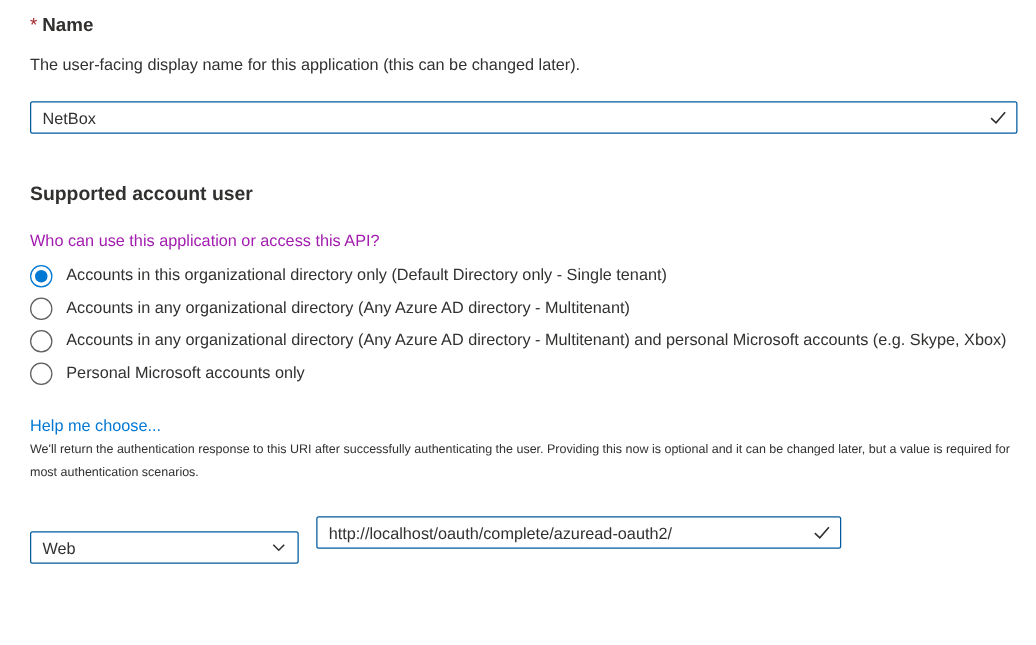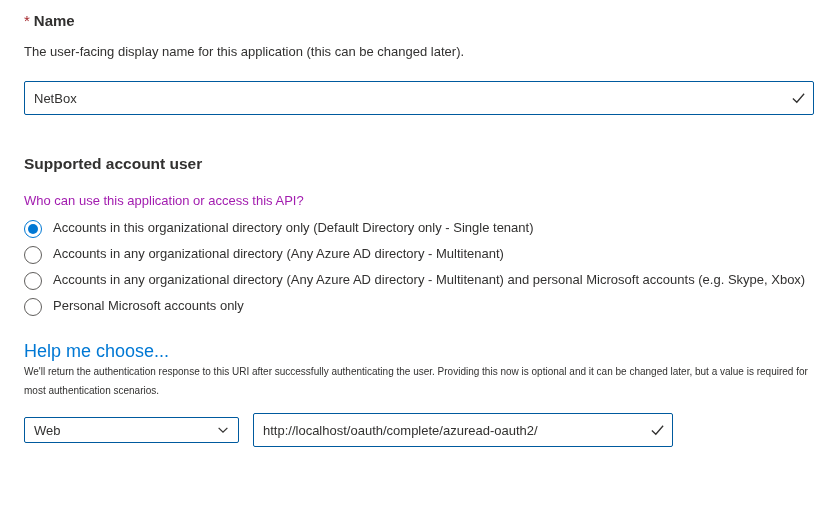--- a/index.html
+++ b/index.html
@@ -39,21 +39,21 @@
     font-weight: 600;
     color: #323130;
   }
 
   
   .input-wrap {
     position: relative;
   }
   .text-input {
     width: 100%;
-    height: 34px;
+    height: 26px;
     border: 1px solid #005a9e;
     border-radius: 2px;
     font-family: "Liberation Sans", "DejaVu Sans", sans-serif;
     font-size: 13px;
     color: #323130;
     padding: 0 30px 0 9px;
     outline: none;
     background: #fff;
   }
   .check-icon {
@@ -99,21 +99,21 @@
     border-radius: 50%;
     background: #0078d4;
   }
   .radio-label {
     font-size: 13px;
     color: #323130;
   }
   .help-link {
     display: inline-block;
     margin-top: 17px;
-    font-size: 18px;
+    font-size: 13px;
     color: #0078d4;
     text-decoration: none;
     cursor: pointer;
   }
 
   
   .redirect-section .section-heading { margin-top: 44px; margin-bottom: 17px; }
   .redirect-desc {
     font-size: 10px;
     line-height: 19px;
@@ -132,20 +132,21 @@
     border: 1px solid #005a9e;
     border-radius: 2px;
     background: #fff;
     display: flex;
     align-items: center;
     justify-content: space-between;
     padding: 0 8px 0 9px;
     font-size: 13px;
     color: #323130;
     cursor: pointer;
+    margin-top: 24px;
   }
   .uri-wrap {
     position: relative;
     width: 420px;
   }
 </style>
 </head>
 <body>
 
 <div class="page">

